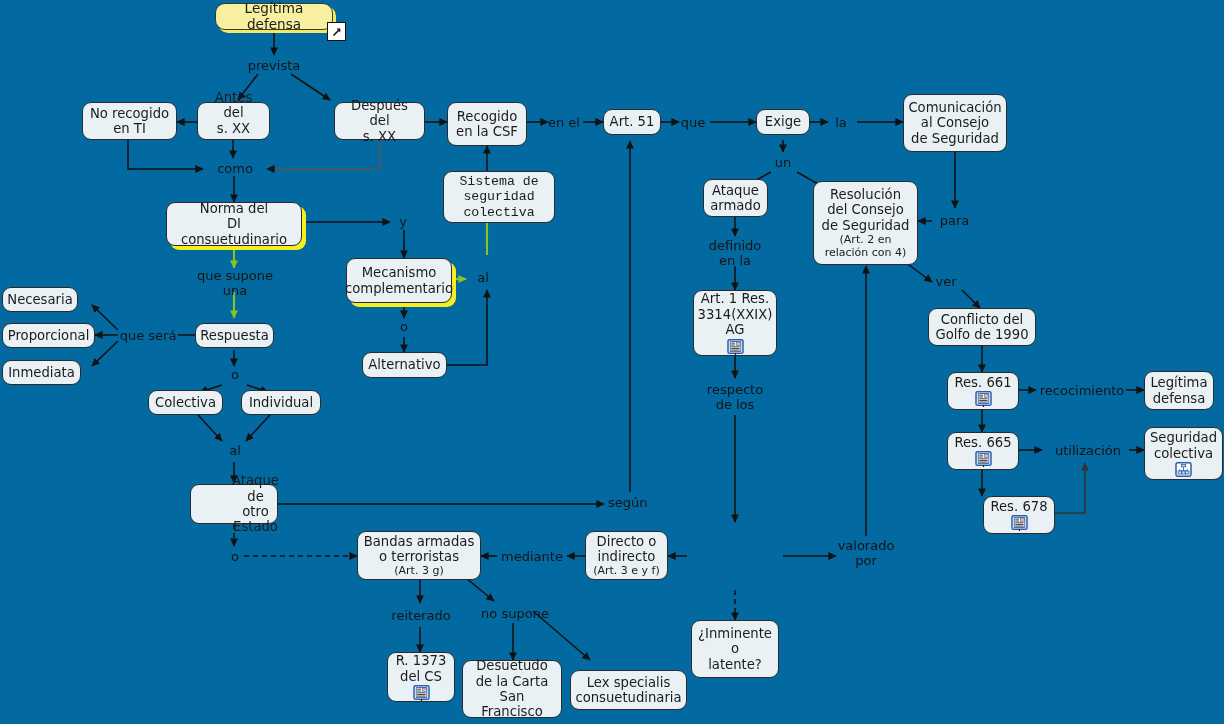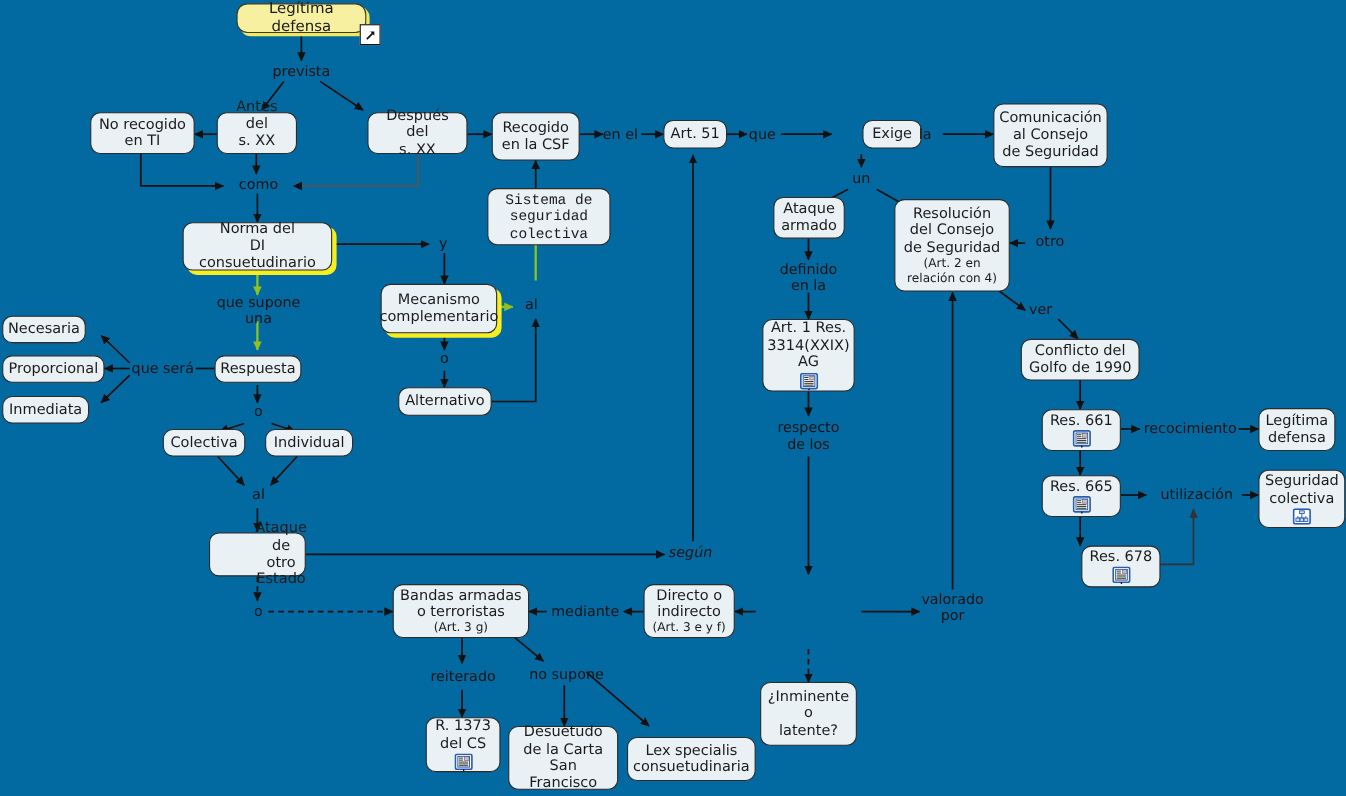--- a/index.html
+++ b/index.html
@@ -233,21 +233,21 @@
     <span style="white-space:pre-line">Después del
 s. XX</span>
   </div>
   <div class="node" style="left:447px;top:102px;width:80px;height:44px;">
     <span style="white-space:pre-line">Recogido
 en la CSF</span>
   </div>
   <div class="node" style="left:603px;top:109px;width:58px;height:26px;">
     <span>Art. 51</span>
   </div>
-  <div class="node" style="left:756px;top:109px;width:54px;height:26px;margin-left:28px;">
+  <div class="node" style="left:756px;top:109px;width:54px;height:26px;">
     <span>Exige</span>
   </div>
   <div class="node" style="left:903px;top:94px;width:104px;height:58px;">
     <span style="white-space:pre-line">Comunicación
 al Consejo
 de Seguridad</span>
   </div>
   <div class="node" style="left:443px;top:171px;width:112px;height:52px;font-family:Liberation Mono, monospace;">
     <span style="white-space:pre-line">Sistema de
 seguridad
@@ -448,31 +448,31 @@
     <span style="white-space:pre-line">Lex specialis
 consuetudinaria</span>
   </div>
 
   <div class="lbl" style="left:234px;top:58px;width:80px;">prevista</div>
   <div class="lbl" style="left:203px;top:161px;width:64px;">como</div>
   <div class="lbl" style="left:542px;top:115px;width:44px;">en el</div>
   <div class="lbl" style="left:675px;top:115px;width:36px;">que</div>
   <div class="lbl" style="left:827px;top:115px;width:28px;">la</div>
   <div class="lbl" style="left:767px;top:155px;width:32px;">un</div>
-  <div class="lbl" style="left:932px;top:213px;width:45px;">otro</div>
+  <div class="lbl" style="left:932px;top:213px;width:45px;">para</div>
   <div class="lbl" style="left:930px;top:274px;width:32px;">ver</div>
   <div class="lbl" style="left:392px;top:214px;width:22px;">y</div>
   <div class="lbl" style="left:470px;top:270px;width:26px;">al</div>
   <div class="lbl" style="left:393px;top:319px;width:22px;">o</div>
   <div class="lbl" style="left:194px;top:268px;width:82px;white-space:pre-line;">que supone
 una</div>
   <div class="lbl" style="left:117px;top:328px;width:62px;">que será</div>
   <div class="lbl" style="left:224px;top:367px;width:22px;">o</div>
   <div class="lbl" style="left:222px;top:443px;width:26px;">al</div>
-  <div class="lbl" style="left:608px;top:495px;width:48px;text-align:left;font-style:italic;">según</div>
+  <div class="lbl" style="left:608px;top:495px;width:48px;text-align:left;">según</div>
   <div class="lbl" style="left:224px;top:549px;width:22px;">o</div>
   <div class="lbl" style="left:702px;top:238px;width:66px;white-space:pre-line;">definido
 en la</div>
   <div class="lbl" style="left:700px;top:382px;width:70px;white-space:pre-line;">respecto
 de los</div>
   <div class="lbl" style="left:830px;top:538px;width:72px;white-space:pre-line;">valorado
 por</div>
   <div class="lbl" style="left:495px;top:549px;width:74px;">mediante</div>
   <div class="lbl" style="left:387px;top:608px;width:68px;">reiterado</div>
   <div class="lbl" style="left:479px;top:606px;width:72px;">no supone</div>

